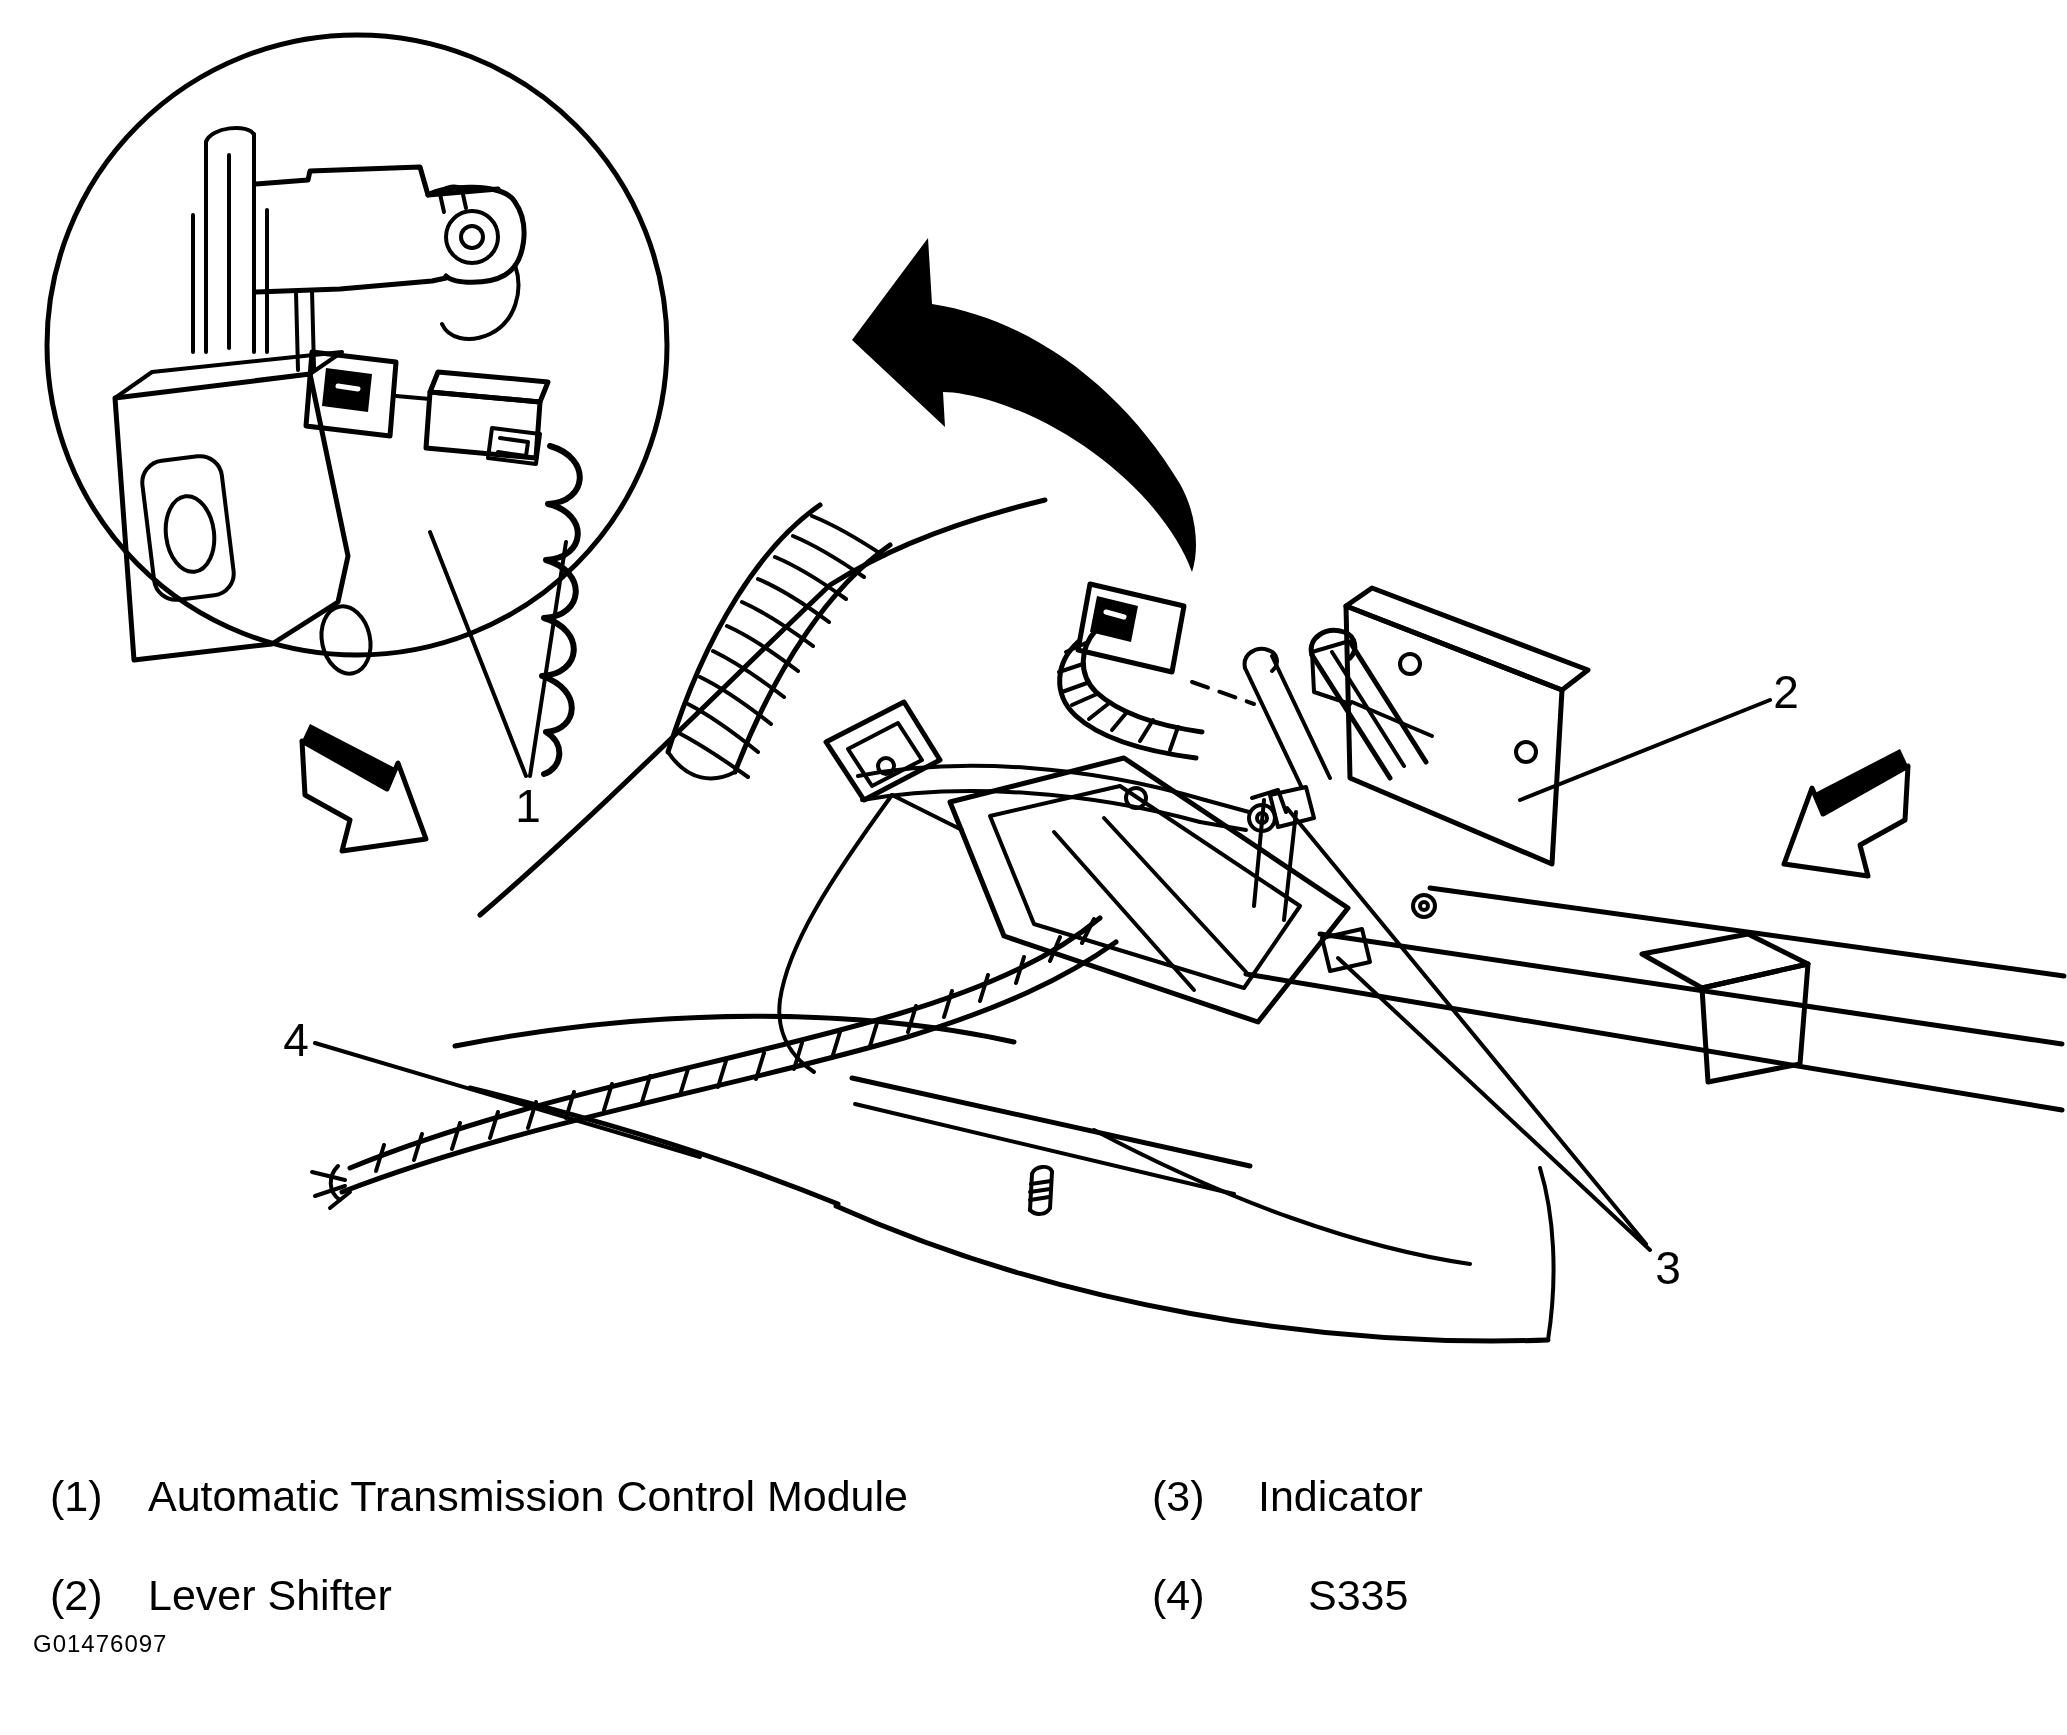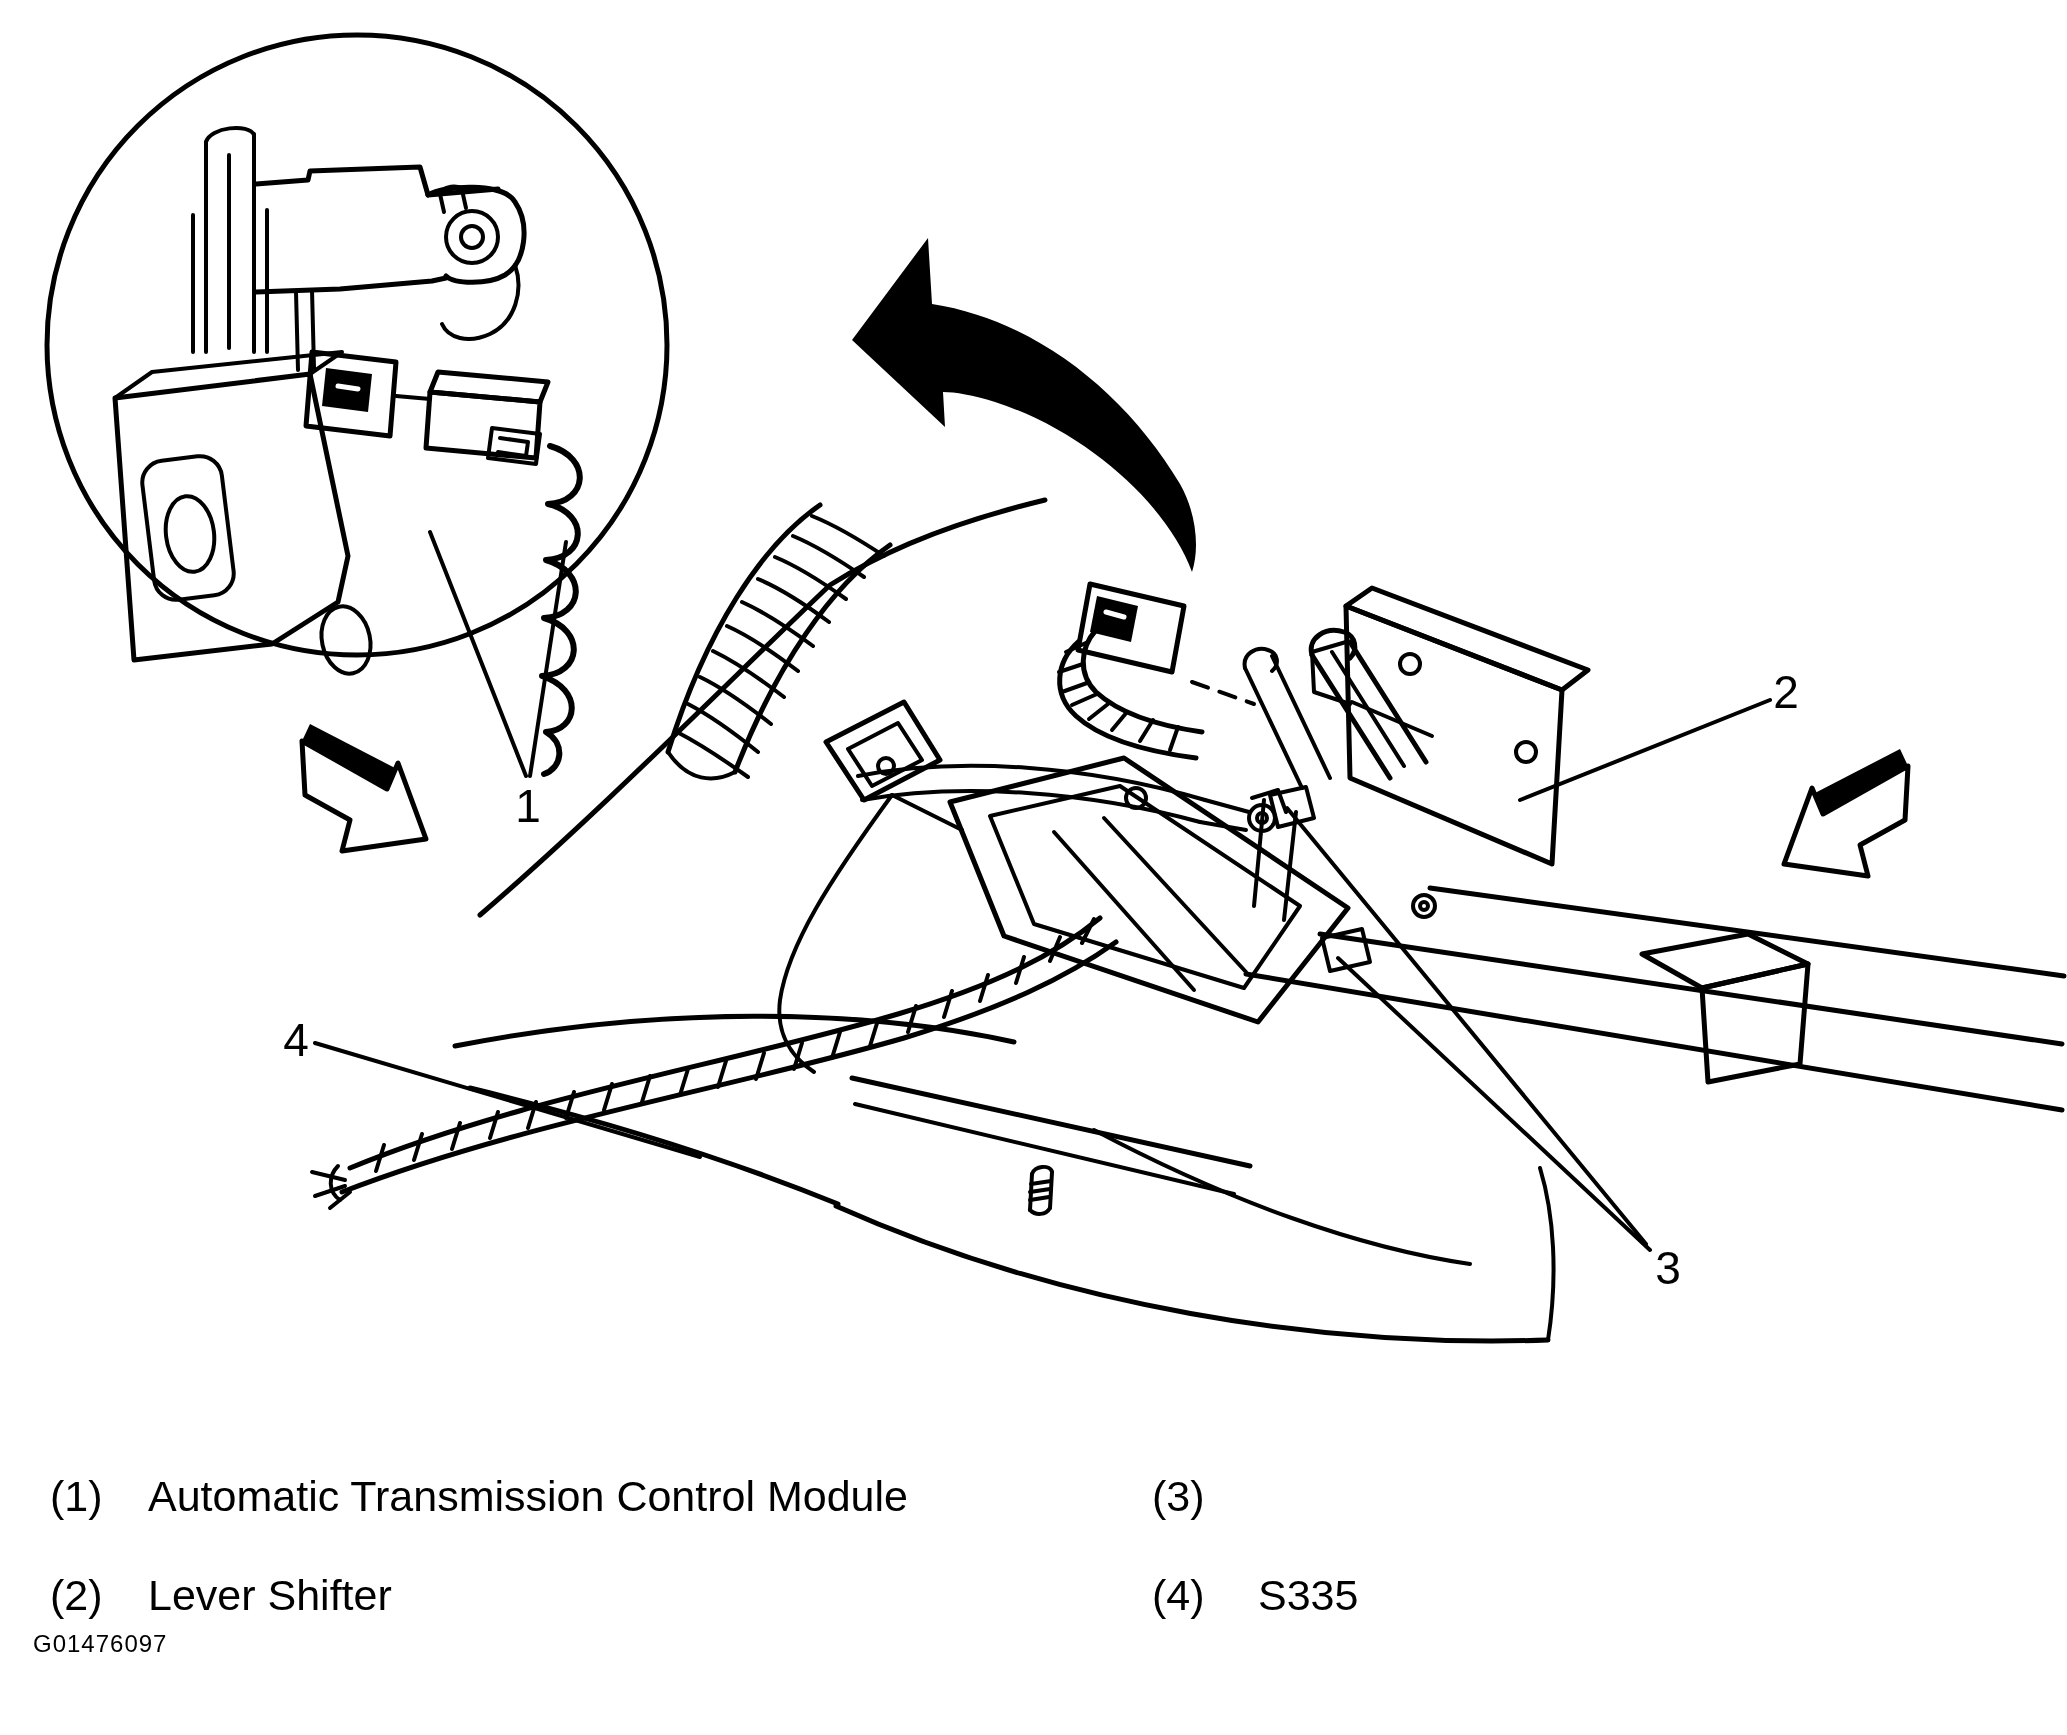--- a/index.html
+++ b/index.html
@@ -230,24 +230,25 @@
       <span>Automatic Transmission Control Module</span>
     </div>
 
     <span class="legend-num" style="left:50px; top:1571px;">(2)</span>
     <div class="legend-label" style="left:112px; top:1571px;">
       <span>Lever Shifter</span>
     </div>
 
     <span class="legend-num" style="left:1152px; top:1472px;">(3)</span>
     <div class="legend-label" style="left:1222px; top:1472px;">
+      <span>Indicator</span>
     </div>
 
     <span class="legend-num" style="left:1152px; top:1571px;">(4)</span>
-    <div class="legend-label" style="left:1222px; top:1571px;">
+    <div class="legend-label" style="left:1272px; top:1571px;">
       <span>S335</span>
     </div>
 
   </div>
 
   <span class="fig-id">G01476097</span>
 
 </div>
 
 </body></html>

